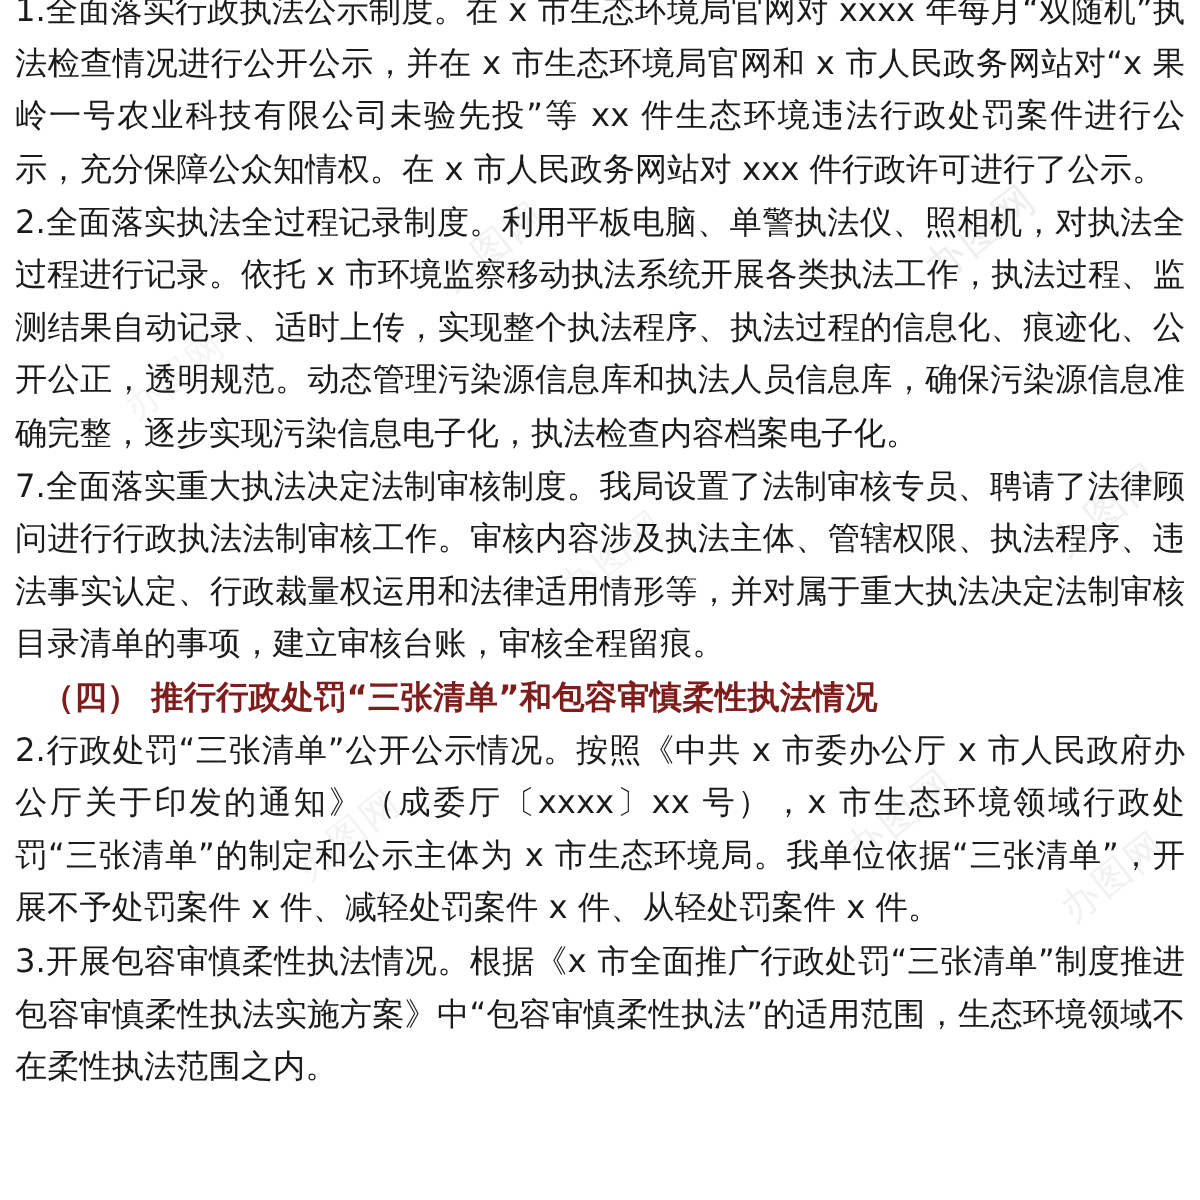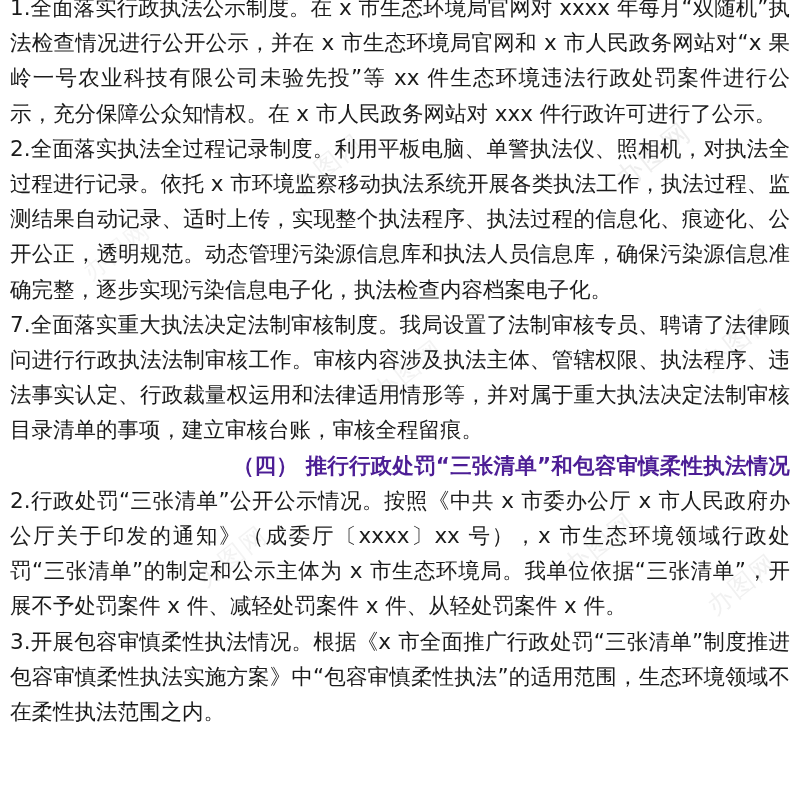--- a/index.html
+++ b/index.html
@@ -71,23 +71,23 @@
     font-weight: 400;
   }
   .para-first {
     margin-top: -10px;
   }
   .heading {
     margin: 0;
     font-size: 21.5px;
     line-height: 35.2px;
     font-weight: 700;
-    color: #4c1d95;
+    color: #7f1d1d;
     letter-spacing: 0.2px;
-    text-align: right;
+    text-align: left;
     white-space: nowrap;
   }
   .heading-indent {
     text-indent: 18px;
   }
 </style>
 </head>
 <body>
 
 <div id="page">

